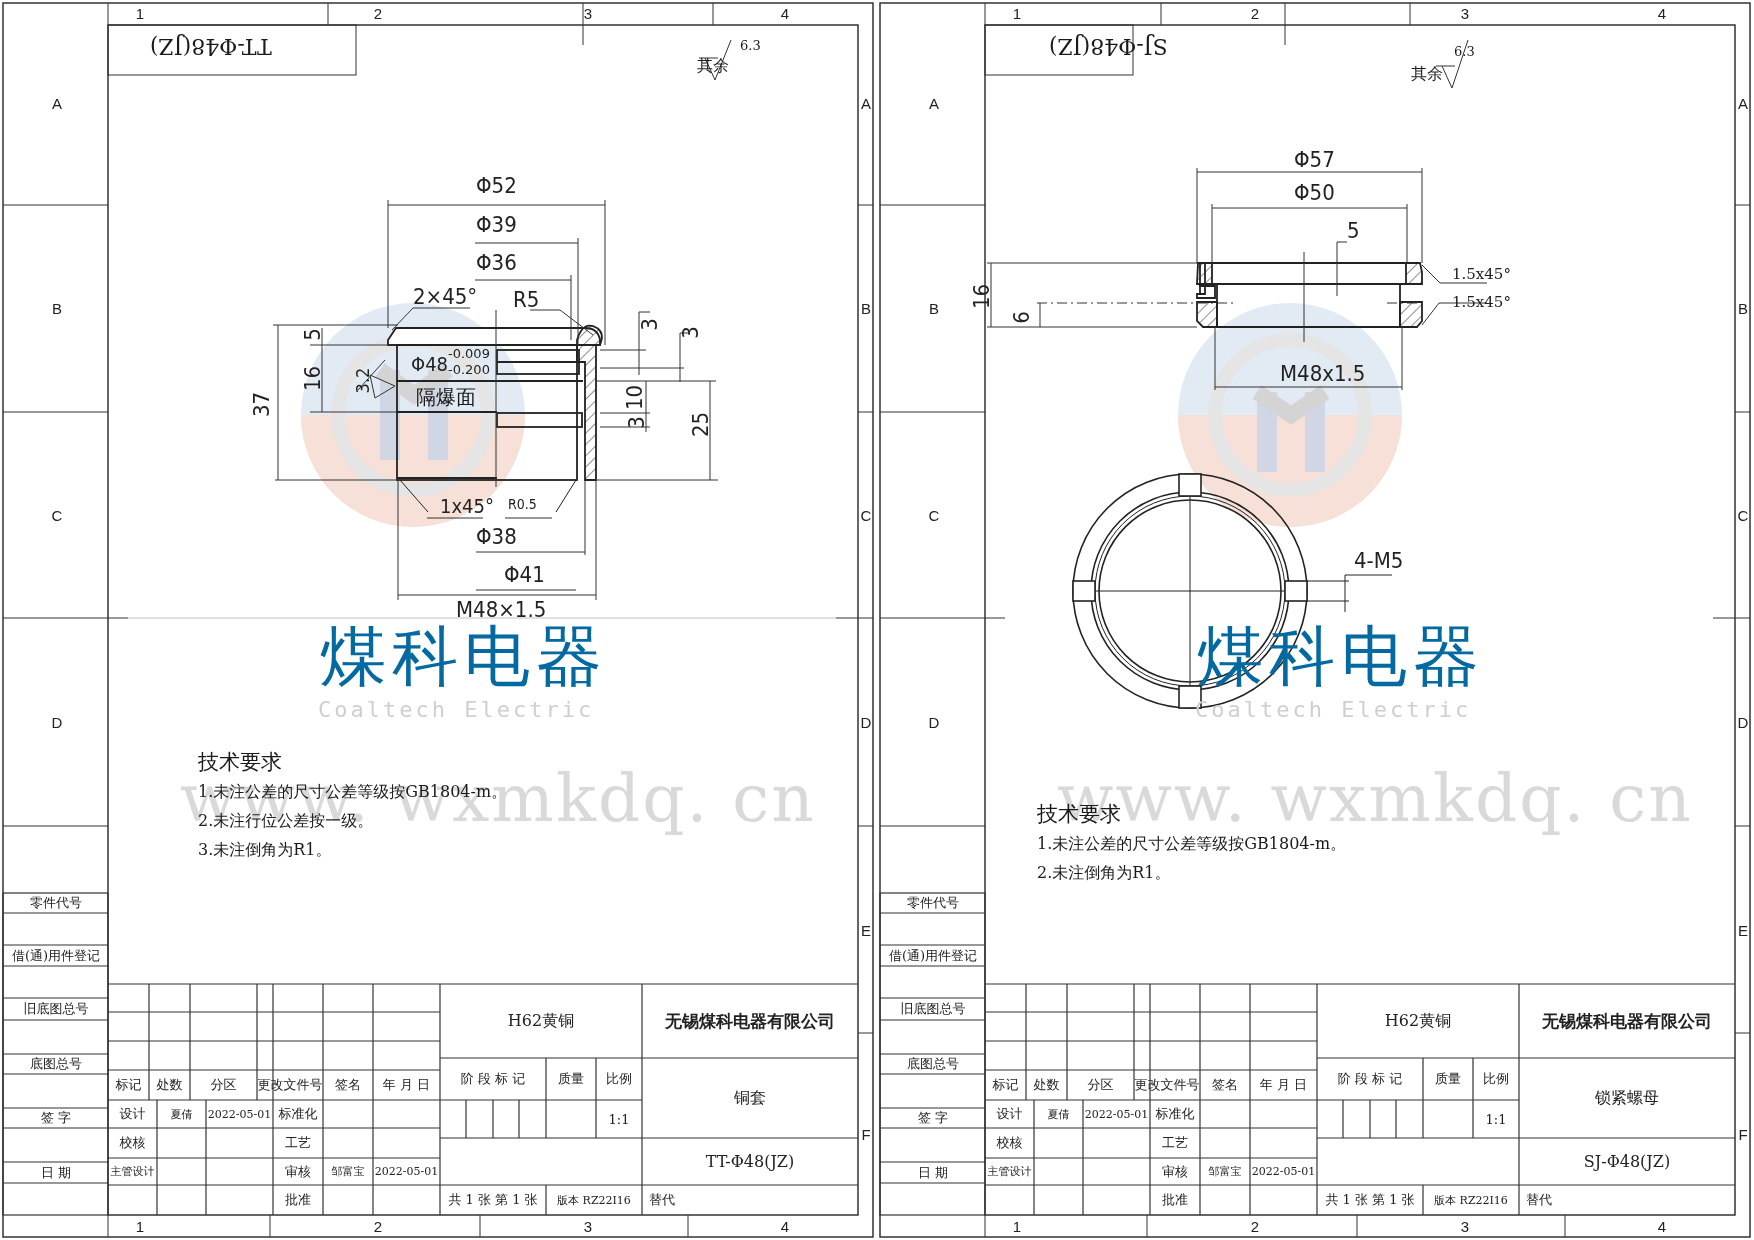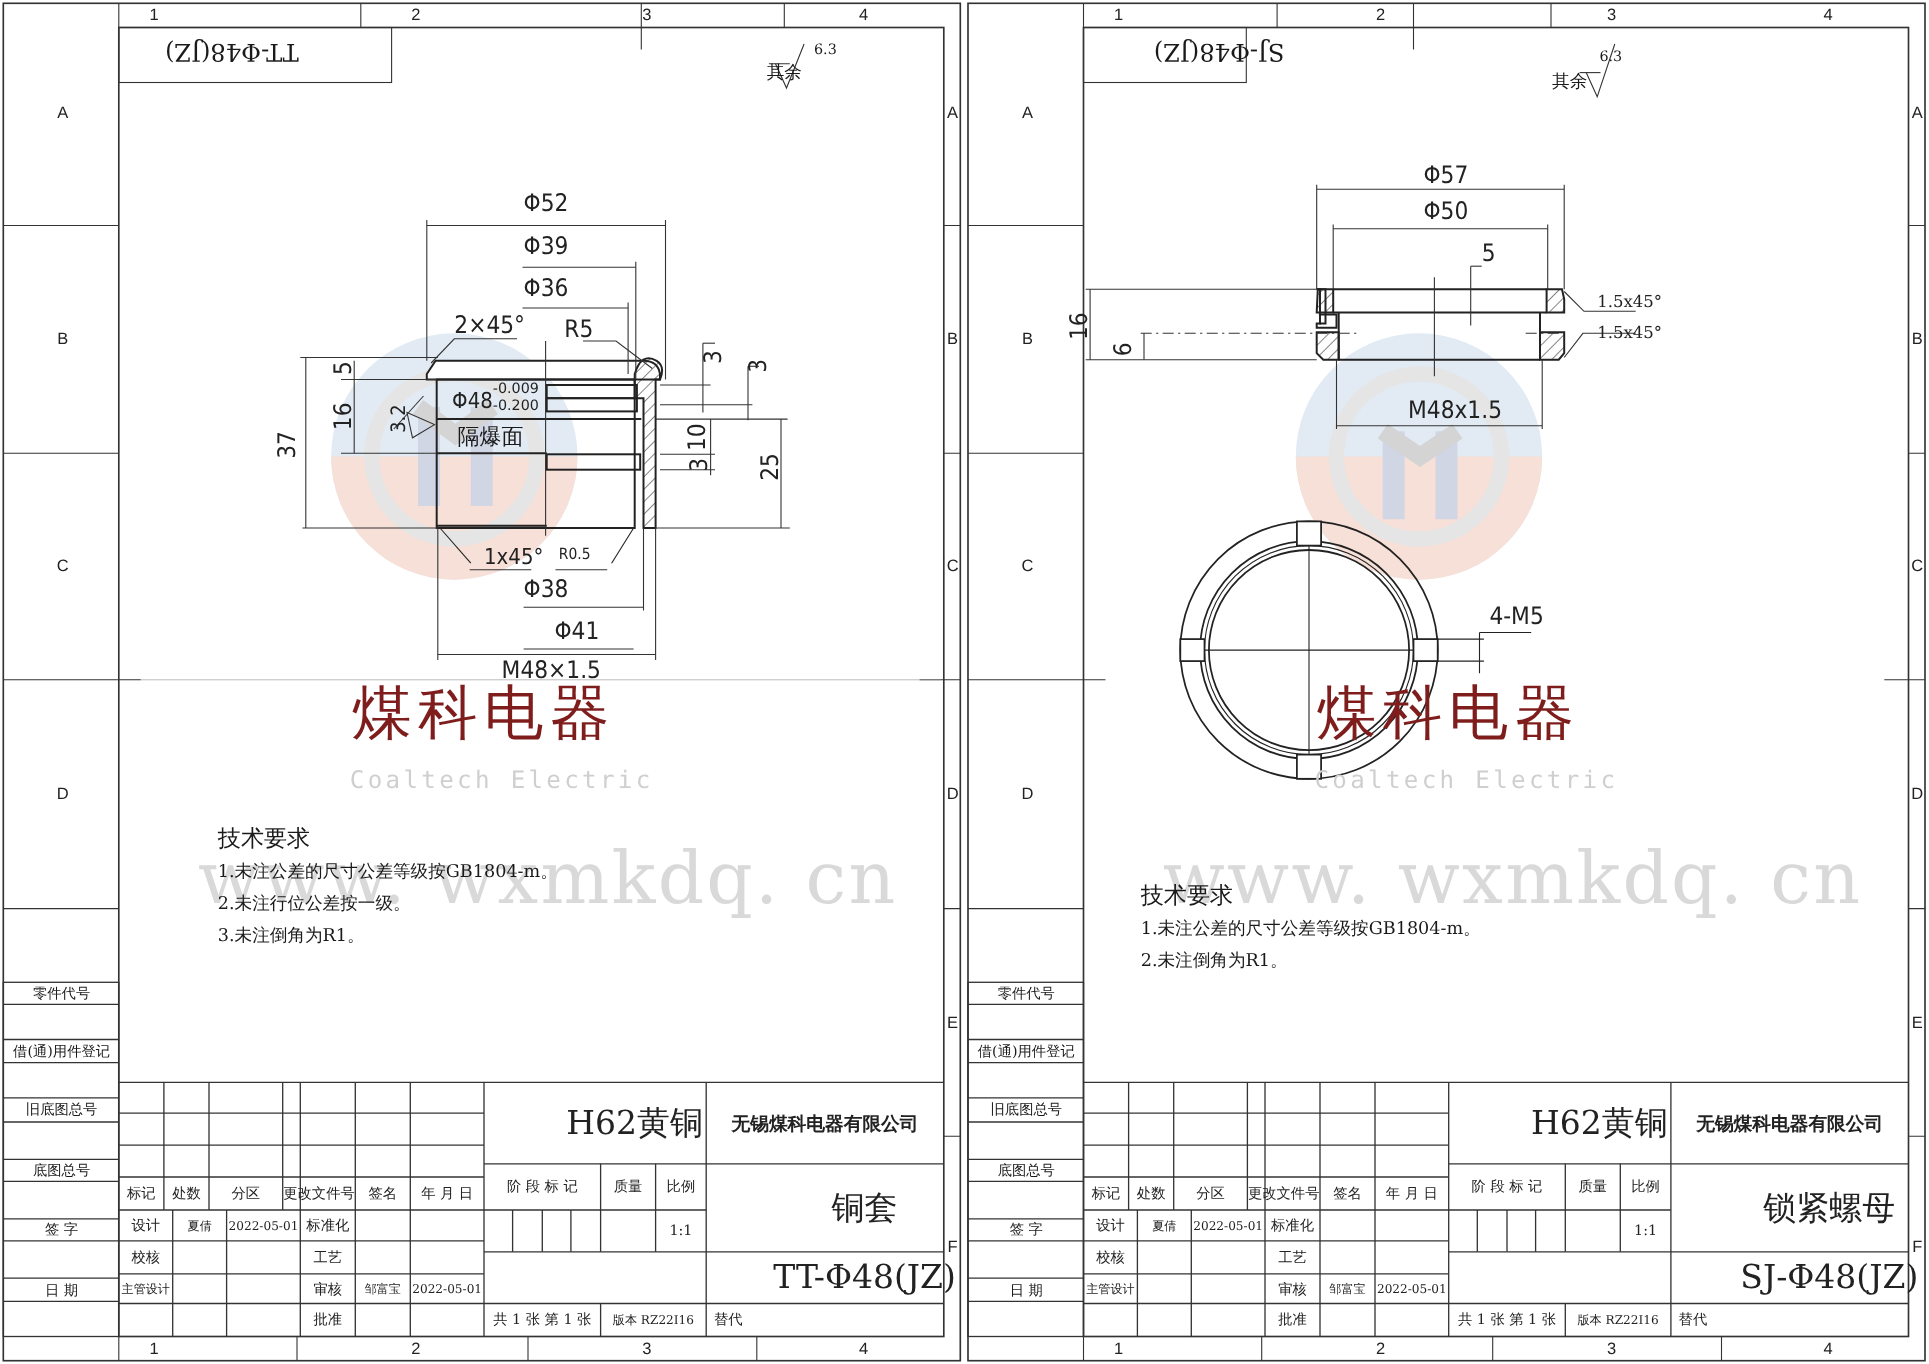--- a/index.html
+++ b/index.html
@@ -6,28 +6,28 @@
   body{width:1754px;height:1240px;position:relative;overflow:hidden;font-family:"DejaVu Sans",sans-serif;color:#1a1a1a;}
   .sheet{position:absolute;top:0;width:877px;height:1240px;}
   .sheet svg{position:absolute;left:0;top:0;}
   .abs{position:absolute;white-space:nowrap;}
   .zone-num{font-family:"Liberation Sans",sans-serif;font-size:15px;color:#222;transform:translateX(-50%);}
   .zone-let{font-family:"Liberation Sans",sans-serif;font-size:15px;color:#222;transform:translate(-50%,-50%);}
   .dim{font-family:"DejaVu Sans Condensed","DejaVu Sans",sans-serif;font-size:22px;color:#222;font-weight:300;}
   .dim-sm{font-family:"DejaVu Sans",sans-serif;font-size:15px;color:#222;}
   .tr-title{font-family:"DejaVu Serif",serif;font-size:22px;transform:rotate(180deg);}
   .roughness{font-family:"DejaVu Serif",serif;font-size:16px;}
-  .wm-cn{font-family:"DejaVu Sans",sans-serif;font-size:54px;color:#7f1d1d;letter-spacing:6px;}
+  .wm-cn{font-family:"DejaVu Sans",sans-serif;font-size:66px;color:#0369a1;letter-spacing:6px;}
   .wm-en{font-family:"DejaVu Sans Mono",monospace;font-size:22px;color:#cfcfcf;letter-spacing:3px;}
   .wm-url{font-family:"DejaVu Serif",serif;font-size:66px;color:#d9d9d9;letter-spacing:2px;}
   .tech-h{font-family:"DejaVu Serif",serif;font-size:21px;}
   .tech-i{font-family:"DejaVu Serif",serif;font-size:16px;}
   .cell{position:absolute;display:flex;align-items:center;justify-content:center;font-family:"DejaVu Serif",serif;font-size:13px;color:#222;box-sizing:border-box;}
   .cell.sm{font-size:11px;}
-  .cell.big{font-size:30px;margin-left:36px;}
+  .cell.big{font-size:16px;}
   .cell.mid{font-size:17px;font-weight:bold;font-family:"DejaVu Sans",sans-serif;}
   .side-lbl{position:absolute;left:4px;width:104px;display:flex;align-items:center;justify-content:center;font-family:"DejaVu Serif",serif;font-size:13px;}
 </style>
 </head>
 <body>
 
 <div class="sheet" style="left:0;">
   <svg width="877" height="1240">
     <defs>
       <pattern id="hatch" width="8" height="8" patternUnits="userSpaceOnUse" patternTransform="rotate(45)">

